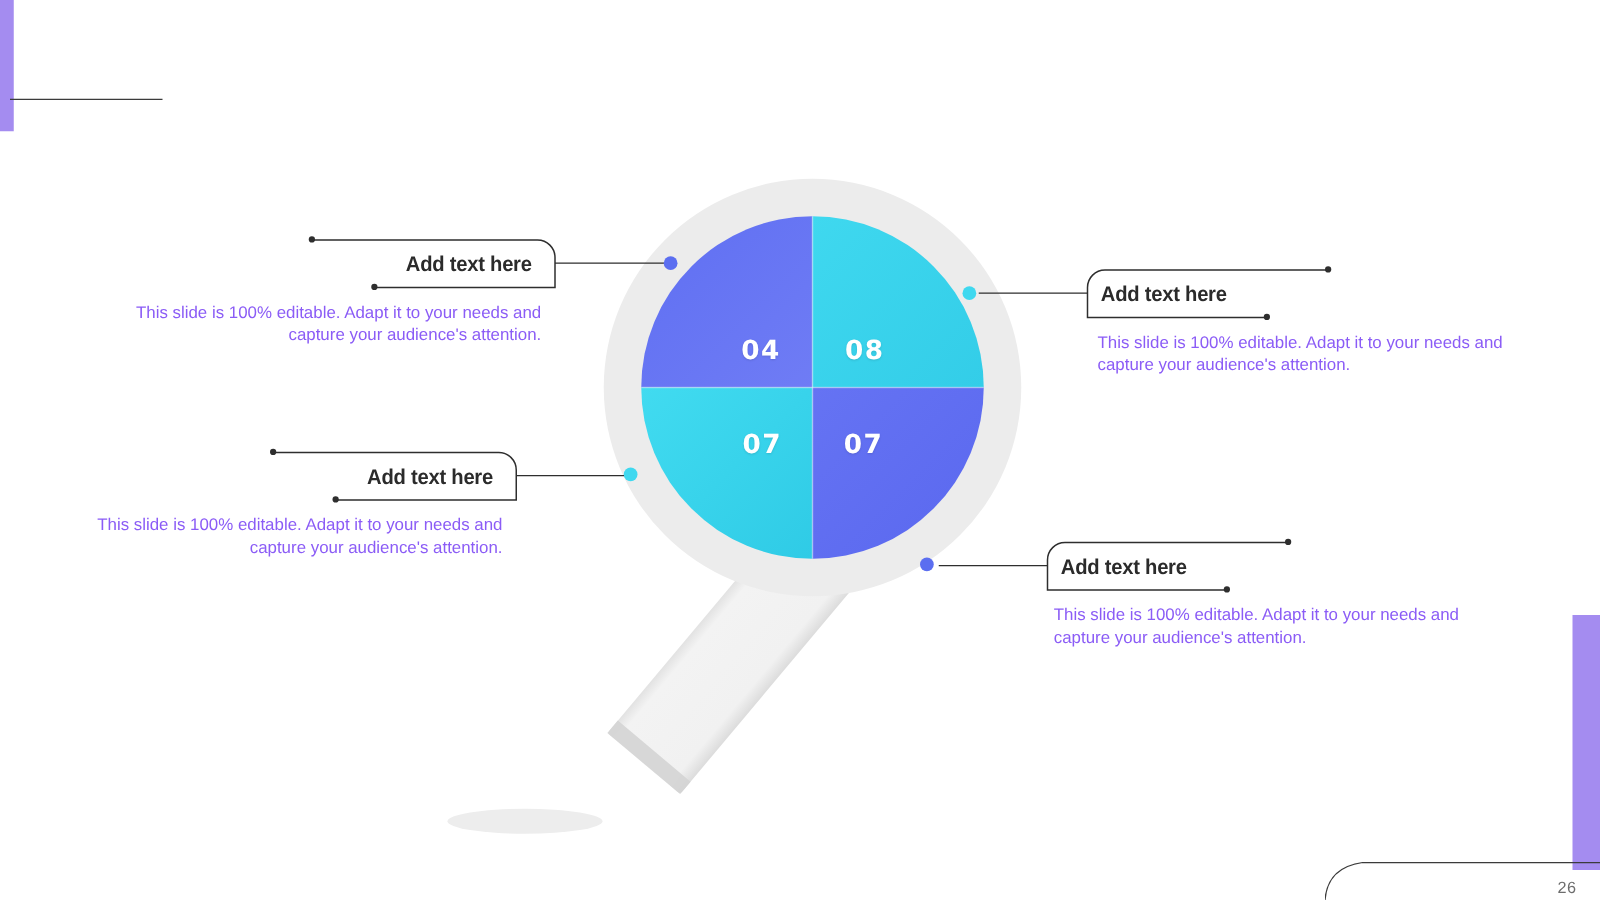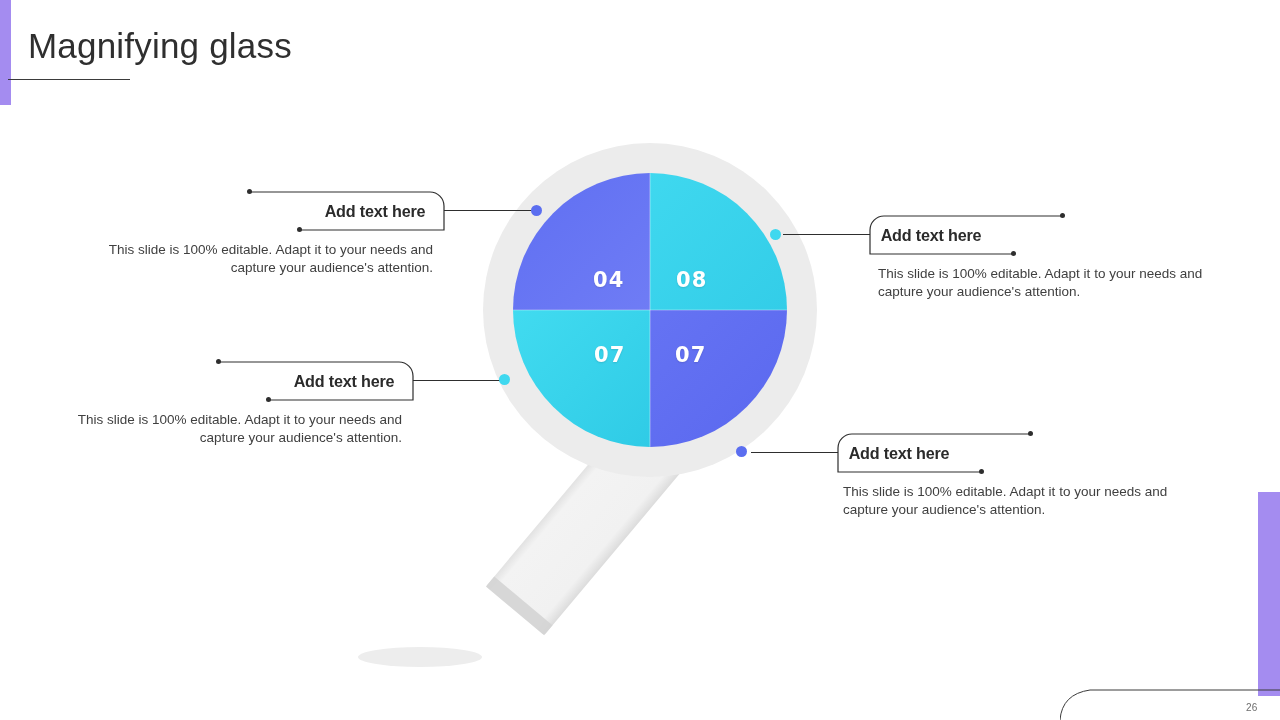--- a/index.html
+++ b/index.html
@@ -66,21 +66,21 @@
     top: 672px;
     width: 220px;
     height: 48px;
     overflow: hidden;
   }
   .footer-curve svg { display: block; }
   .page-number {
     position: absolute;
     left: 1246px;
     top: 702px;
-    font-size: 10px;
+    font-size: 13px;
     color: #6d6d6d;
     letter-spacing: 0.3px;
   }
 
   
   .magnifier {
     position: absolute;
     left: 340px;
     top: 140px;
     width: 500px;
@@ -117,21 +117,21 @@
     color: #2b2b2b;
     white-space: nowrap;
     letter-spacing: -0.2px;
     font-family: "Liberation Sans", sans-serif;
     transform: scaleX(0.95);
   }
   .callout-body {
     position: absolute;
     font-size: 13.5px;
     line-height: 18px;
-    color: #404040;
+    color: #8b5cf6;
     width: 330px;
   }
   .body-right { text-align: right; }
   .body-left  { text-align: left; }
 
   
   .dot {
     position: absolute;
     width: 11px;
     height: 11px;
@@ -154,21 +154,20 @@
     height: 1px;
     background: #2e2e2e;
   }
 </style>
 </head>
 <body>
 
 <div class="slide">
 
   <div class="header-bar-left"></div>
-  <div class="page-title">Magnifying glass</div>
   <div class="title-rule"></div>
 
   <div class="magnifier">
     <svg width="500" height="540" viewBox="0 0 500 540" xmlns="http://www.w3.org/2000/svg">
       <defs>
         <linearGradient id="gBlueTL" x1="0" y1="0" x2="1" y2="1">
           <stop offset="0%" stop-color="#5f6ff2"></stop>
           <stop offset="100%" stop-color="#6f7cf5"></stop>
         </linearGradient>
         <linearGradient id="gCyanTR" x1="0" y1="0" x2="1" y2="1">

